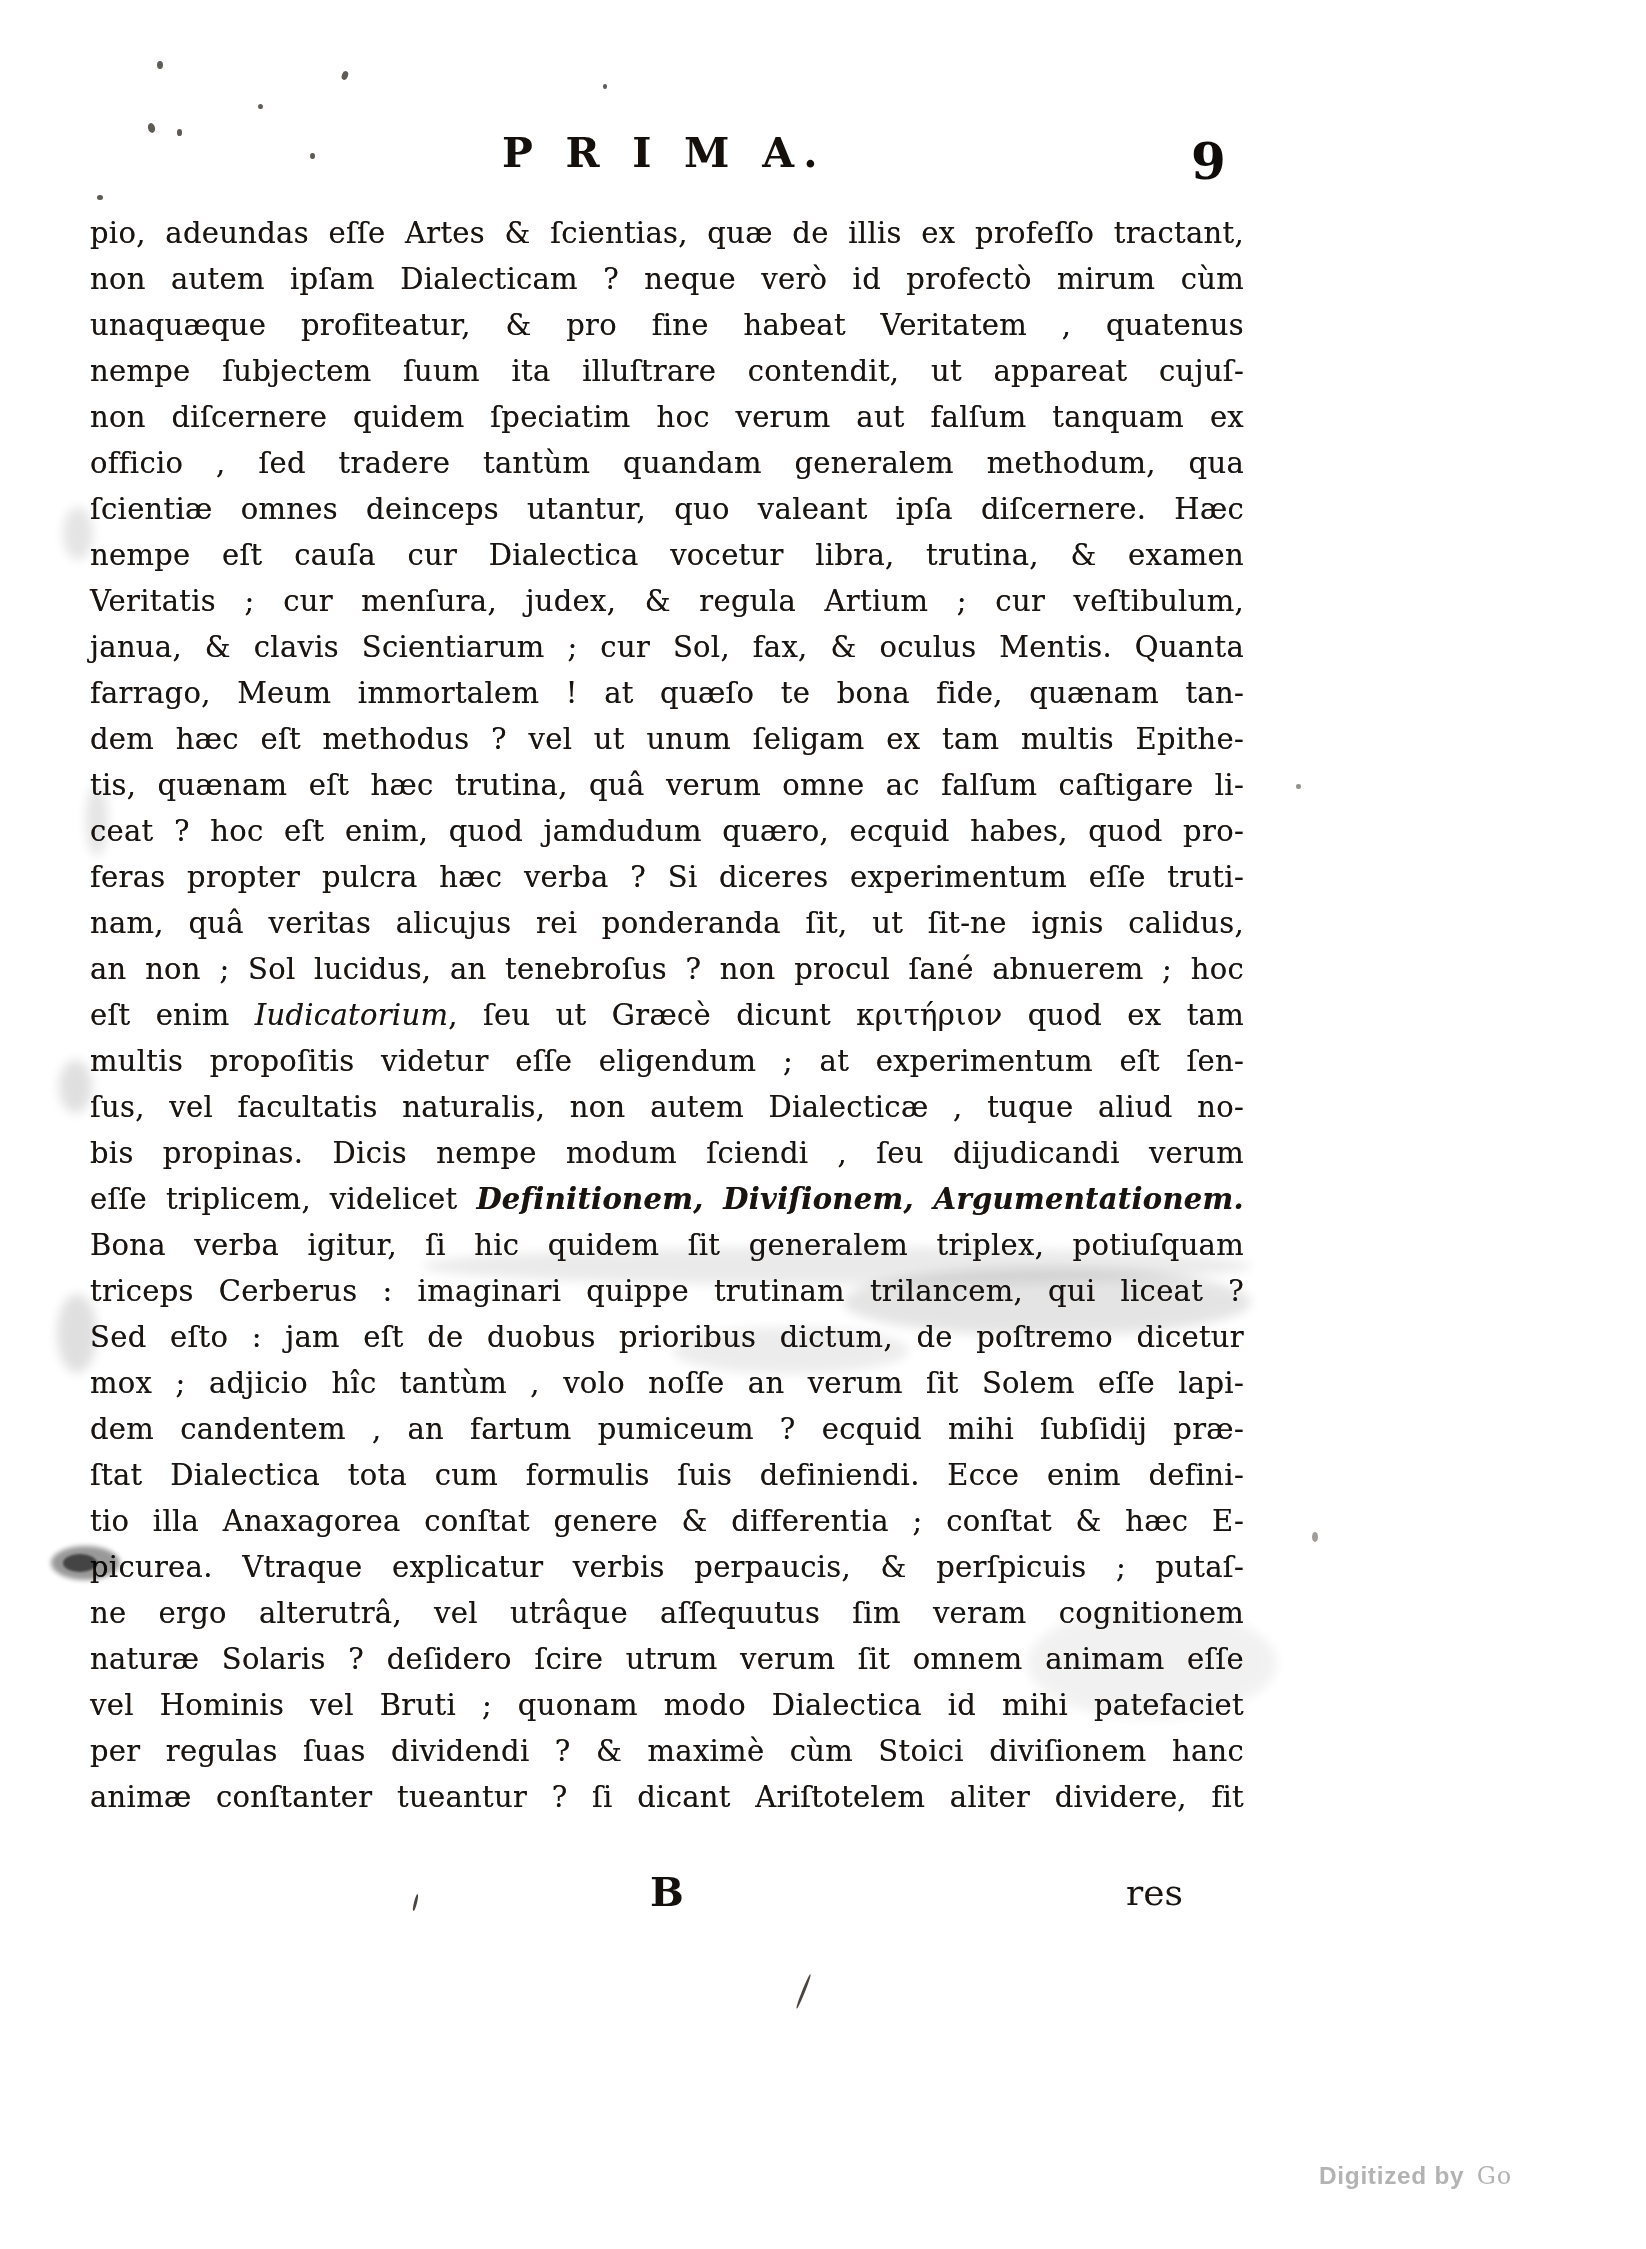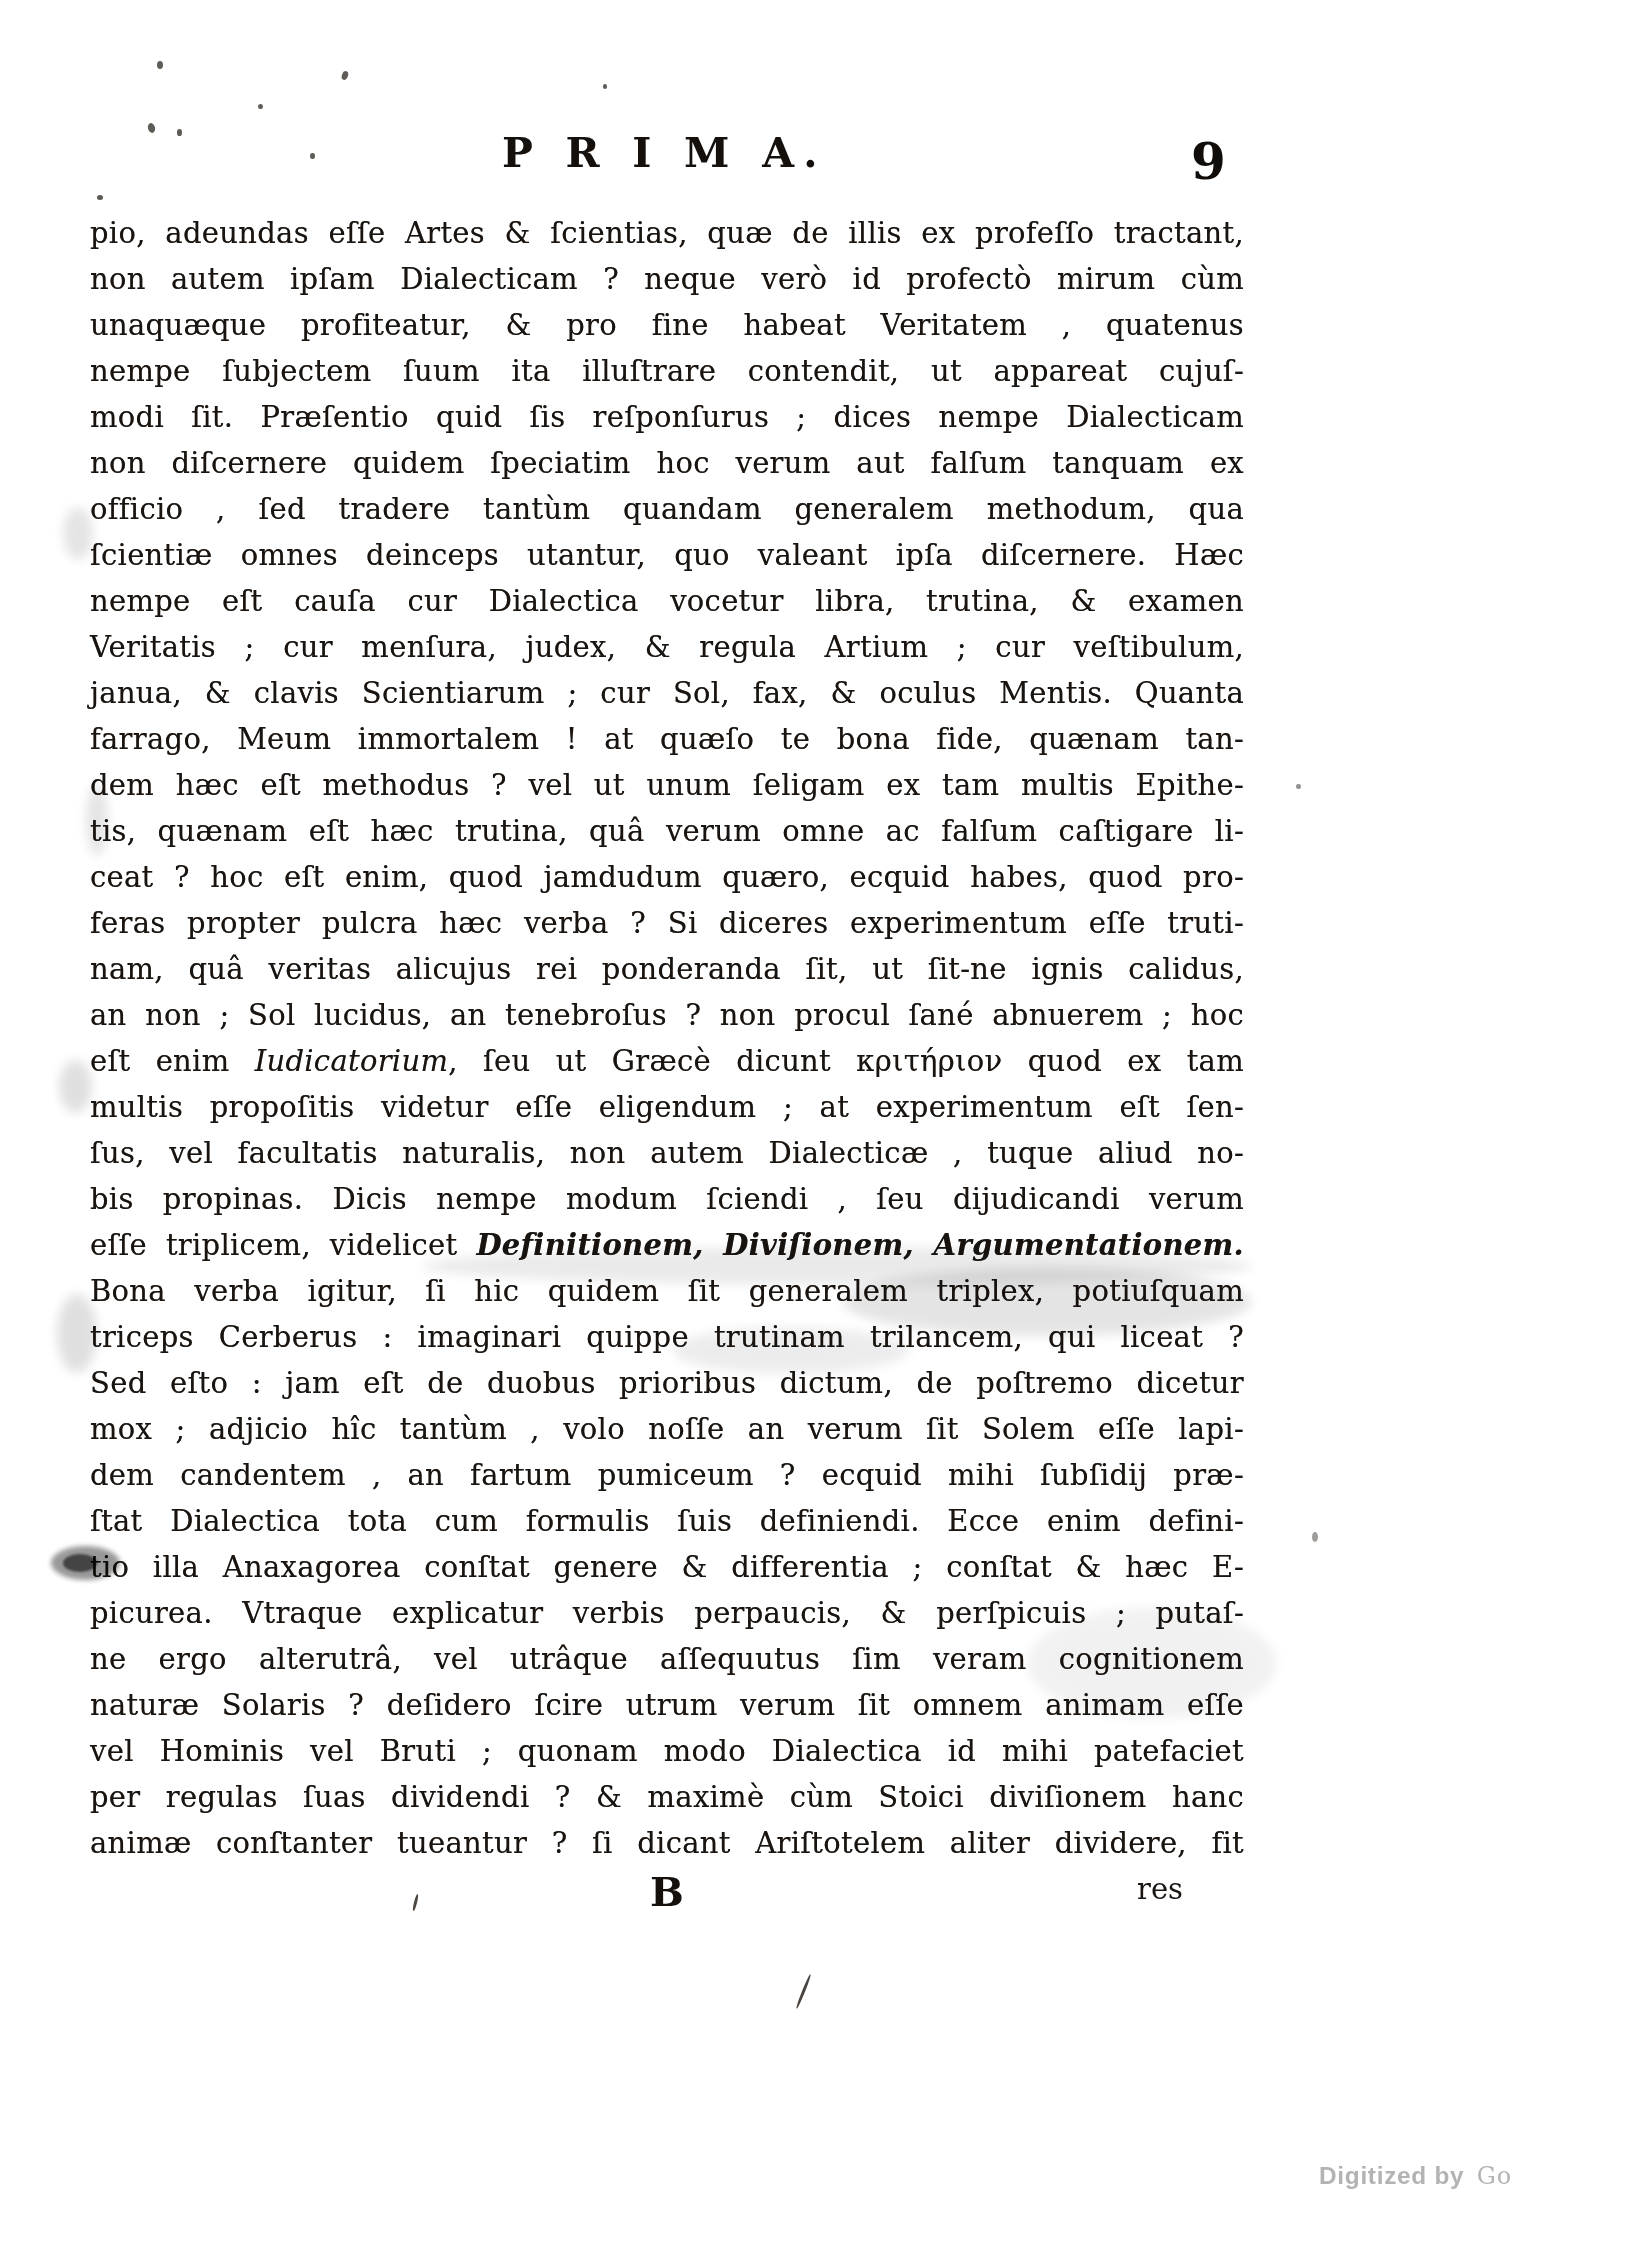--- a/index.html
+++ b/index.html
@@ -57,21 +57,21 @@
   .sig{
     position:absolute;
     left:50%; transform:translateX(-50%);
     font-size:40px;
     font-weight:600;
     color:#15100c;
   }
   .catchword{
     position:absolute;
     right:61px; top:4px;
-    font-size:29px;
+    font-size:36px;
     color:#191410;
   }
   .watermark{
     position:absolute;
     left:1319px; top:2162px;
     color:#b3b3b3;
     white-space:nowrap;
   }
   .watermark .wm-prefix{
     font-family:"Liberation Sans", sans-serif;
@@ -98,21 +98,20 @@
 <div class="page">
 
   <div class="running-head">P R I M A.</div>
   <div class="page-number">9</div>
 
   <div class="body-text">
       <div class="line"><span>pio, adeundas eſſe Artes &amp; ſcientias, quæ de illis ex profeſſo tractant,</span></div>
       <div class="line"><span>non autem ipſam Dialecticam ?  neque verò id profectò mirum cùm</span></div>
       <div class="line"><span>unaquæque profiteatur,  &amp; pro fine habeat Veritatem ,  quatenus</span></div>
       <div class="line"><span>nempe ſubjectem ſuum ita illuſtrare contendit,  ut appareat cujuſ-</span></div>
-      <div class="line"><span>modi ſit.  Præſentio quid ſis reſponſurus ;  dices nempe Dialecticam</span></div>
       <div class="line"><span>non diſcernere quidem ſpeciatim hoc verum aut falſum tanquam ex</span></div>
       <div class="line"><span>officio ,  ſed tradere tantùm quandam generalem methodum,  qua</span></div>
       <div class="line"><span>ſcientiæ omnes deinceps utantur, quo valeant ipſa diſcernere.  Hæc</span></div>
       <div class="line"><span>nempe eſt cauſa cur Dialectica vocetur libra,  trutina, &amp; examen</span></div>
       <div class="line"><span>Veritatis ; cur menſura,  judex, &amp; regula Artium ;  cur veſtibulum,</span></div>
       <div class="line"><span>janua, &amp; clavis Scientiarum ;   cur Sol, fax, &amp; oculus Mentis. Quanta</span></div>
       <div class="line"><span>farrago, Meum immortalem ! at quæſo te bona fide,  quænam tan-</span></div>
       <div class="line"><span>dem hæc eſt methodus ? vel ut unum ſeligam ex tam multis Epithe-</span></div>
       <div class="line"><span>tis, quænam eſt hæc trutina, quâ verum omne ac falſum caſtigare li-</span></div>
       <div class="line"><span>ceat ? hoc eſt enim, quod jamdudum quæro, ecquid habes, quod pro-</span></div>

